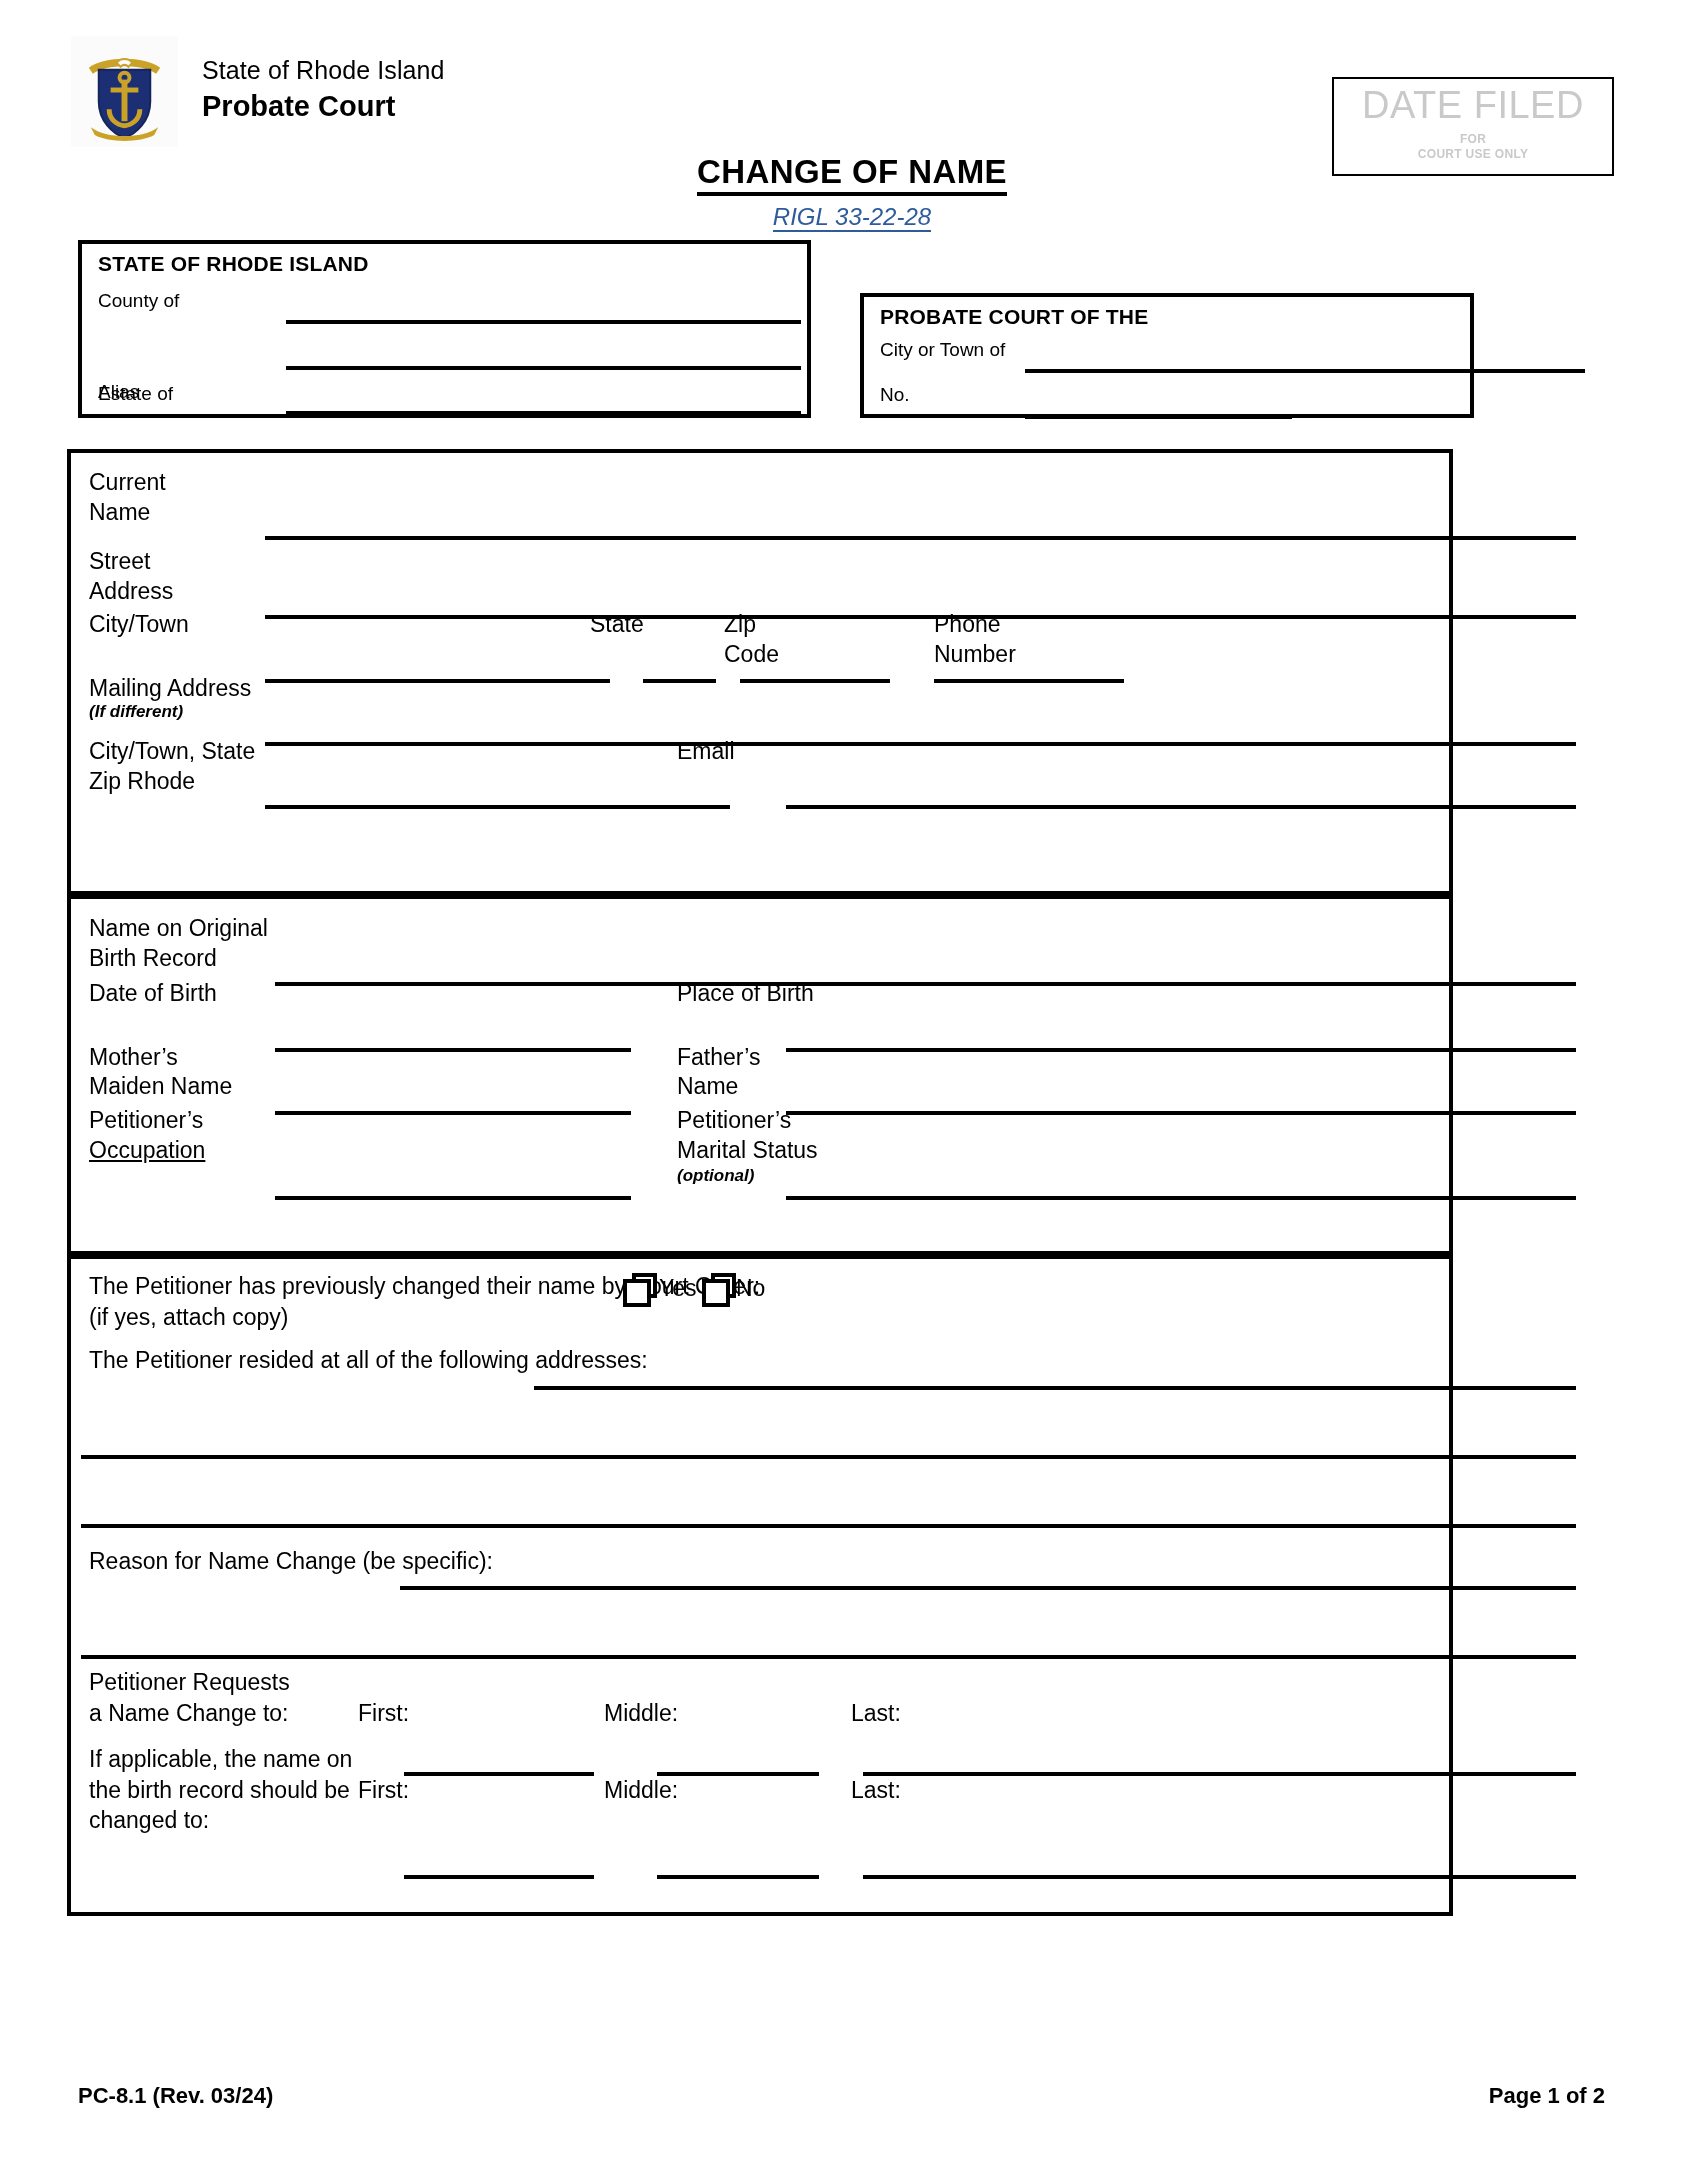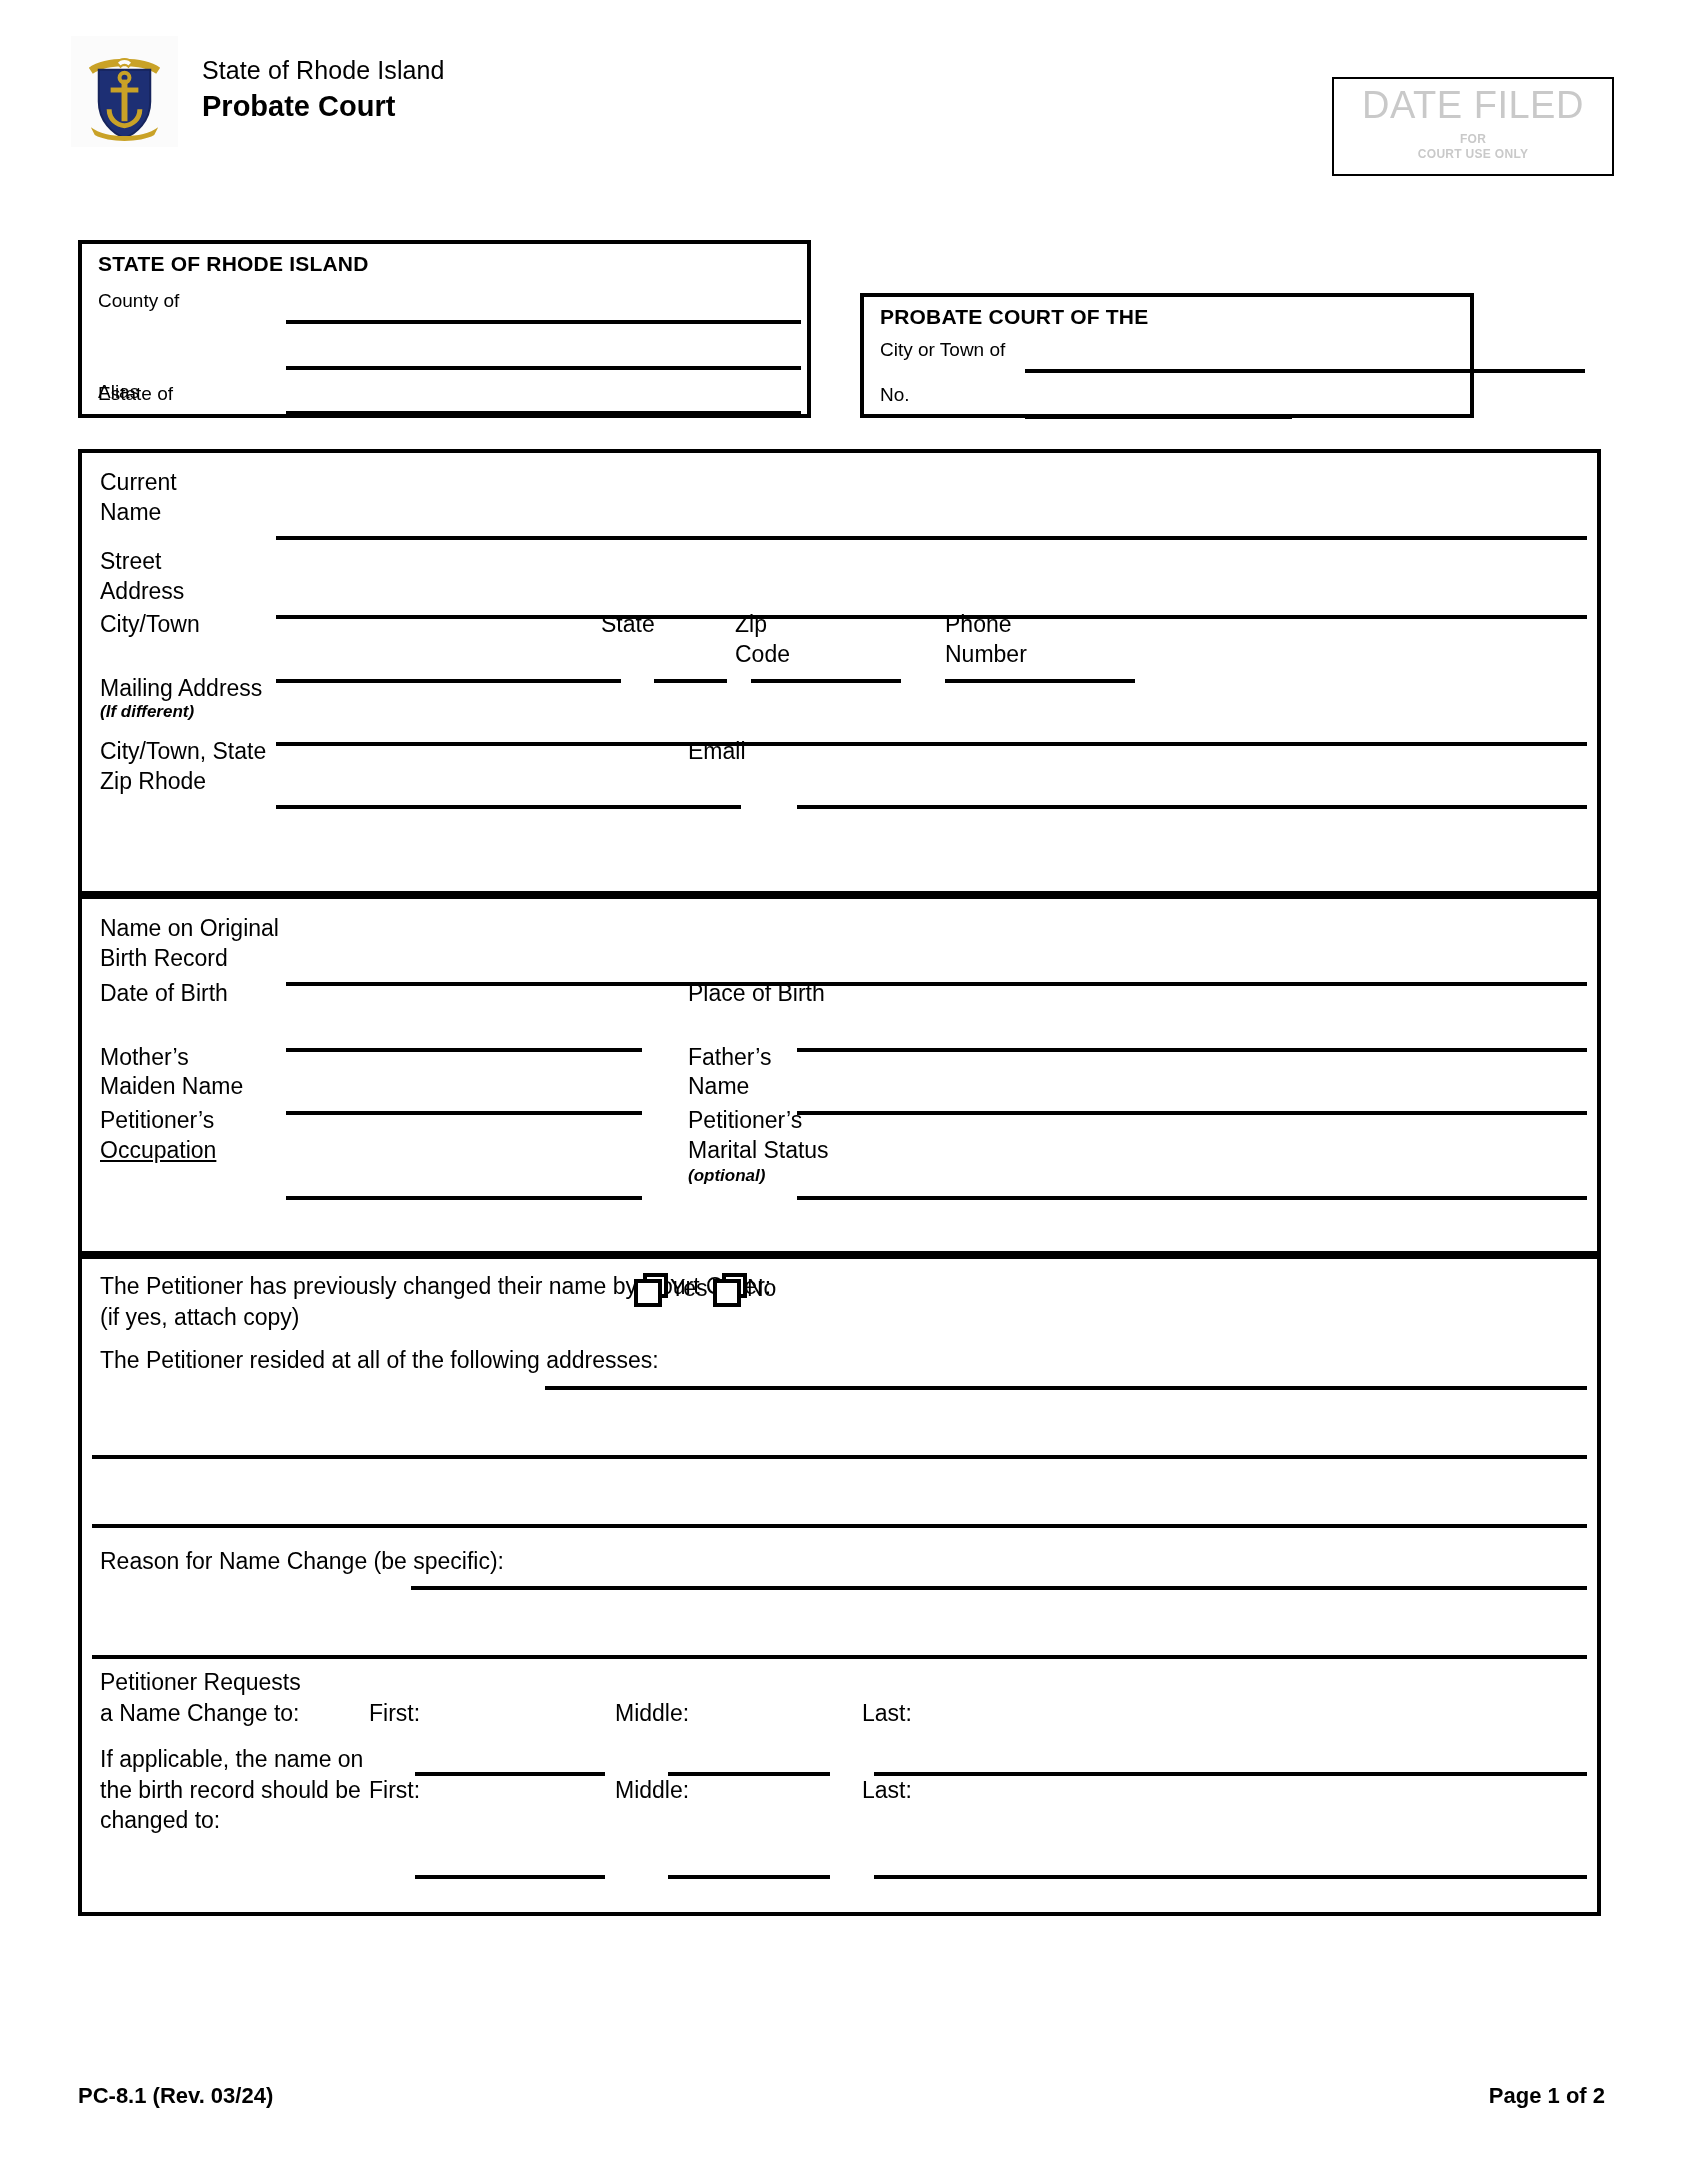--- a/index.html
+++ b/index.html
@@ -143,22 +143,22 @@
   .cap-rule {
     position: absolute;
     border-bottom: 4px solid #000;
     height: 0;
   }
 
   
   .block {
     position: absolute;
     border: 4px solid #000;
-    left: 78px;
-    width: 1523px;
+    left: 67px;
+    width: 1386px;
   }
   #block-petitioner { top: 449px; height: 446px; }
   #block-birth      { top: 895px; height: 360px; }
   #block-statements { top: 1255px; height: 661px; }
 
   .lbl {
     position: absolute;
     font-size: 23px;
     line-height: 30px;
     white-space: nowrap;
@@ -248,20 +248,25 @@
 
         <path d="M20 92 C36 104, 72 104, 88 92 L84 100 C70 108, 38 108, 24 100 Z" fill="#c9a227"></path>
       </svg>
     </div>
 
     <div class="agency-block">
       <div class="agency-state">State of Rhode Island</div>
       <div class="agency-court">Probate Court</div>
     </div>
 
+    <div class="title-block">
+      <div class="form-title">CHANGE OF NAME</div>
+      <br>
+      <div class="form-citation">RIGL 33-22-28</div>
+    </div>
 
     <div class="datefiled-box">
       <div class="datefiled-main">DATE FILED</div>
       <div class="datefiled-sub1">FOR</div>
       <div class="datefiled-sub2">COURT USE ONLY</div>
     </div>
   </div>
 
   <div class="caption-left">
     <div class="cap-title">STATE OF RHODE ISLAND</div>

